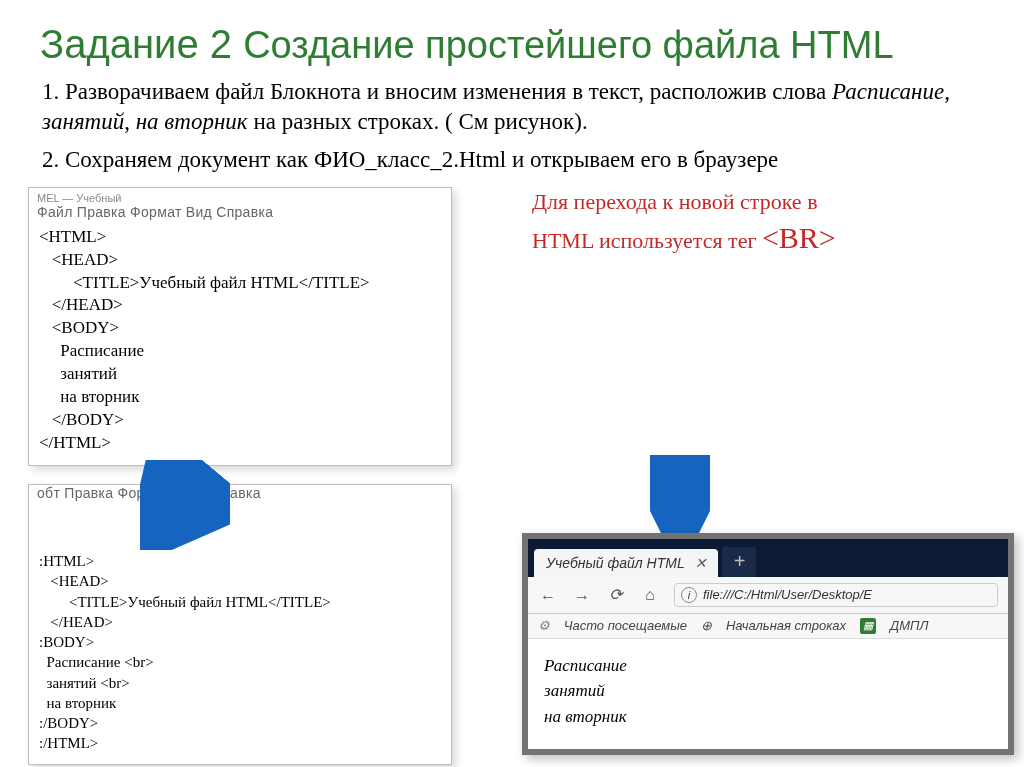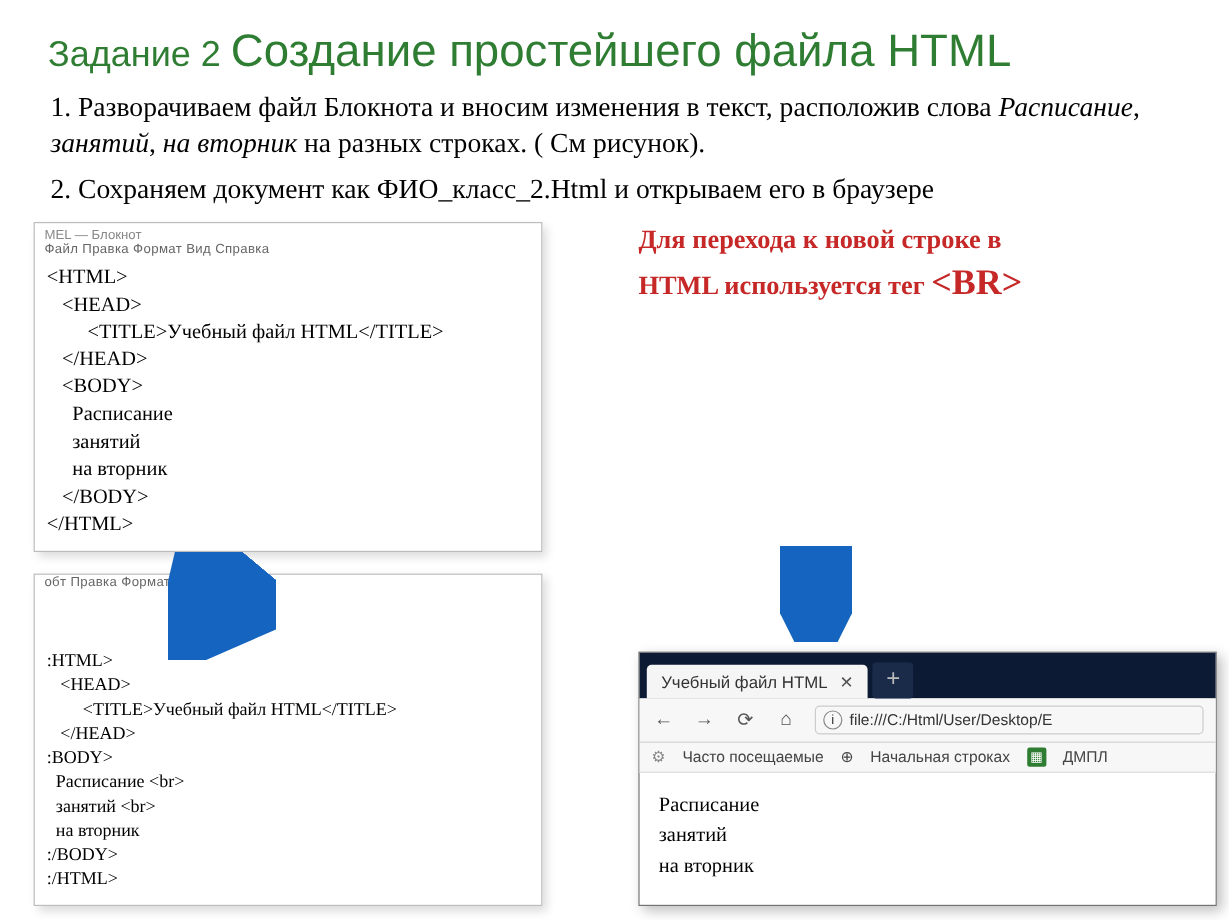--- a/index.html
+++ b/index.html
@@ -12,21 +12,21 @@
     position: relative;
     overflow: hidden;
   }
   .slide-title {
     color: #2e7d32;
     font-family: "Segoe UI", Arial, sans-serif;
     font-size: 38px;
     font-weight: 400;
     padding: 22px 30px 10px 40px;
   }
-  .slide-title .big { font-size: 30px; }
+  .slide-title .big { font-size: 40px; }
   .body-text {
     padding: 0 30px 8px 42px;
     font-size: 23px;
     color: #000;
     line-height: 1.3;
   }
   .body-text .ital { font-style: italic; }
   .two-col {
     display: flex;
     padding: 0 0 0 20px;
@@ -43,21 +43,21 @@
     margin: 4px 8px 10px 8px;
     padding-bottom: 8px;
   }
   .np-title {
     font-size: 11px;
     color: #888;
     padding: 4px 8px 0 8px;
     font-family: Arial, sans-serif;
   }
   .np-menu {
-    font-size: 11px;
+    font-size: 14px;
     color: #666;
     padding: 0 8px 4px 8px;
     font-family: Arial, sans-serif;
     letter-spacing: .3px;
   }
   .np-code {
     font-family: Liberation Serif, serif;
     font-size: 17px;
     color: #000;
     padding: 2px 10px;
@@ -68,45 +68,46 @@
 
   .right-note {
     font-size: 22px;
     line-height: 1.3;
     color: #000;
     padding: 4px 4px 10px 4px;
   }
   .red-note {
     font-size: 22px;
     color: #c62828;
-    font-weight: 700;
+    font-weight: 400;
     padding: 4px 4px 6px 60px;
     line-height: 1.4;
   }
   .red-note .tag {
     font-size: 30px;
   }
 
   
   .arrow {
     position: absolute;
     color: #1565c0;
   }
   .arrow svg { display:block; }
 
   
   .browser {
     position: absolute;
     right: 10px;
     bottom: 12px;
     width: 480px;
-    border: 1px solid #737373;
+    border: 6px solid #737373;
     box-shadow: 4px 4px 10px rgba(0,0,0,.25);
     font-family: "Segoe UI", Arial, sans-serif;
     background:#fff;
+    font-style:italic;
   }
   .br-tabs {
     display:flex;
     background:#0c1a33;
     height:38px;
     align-items:flex-end;
   }
   .br-tab {
     background:#f5f5f5;
     padding:6px 12px;
@@ -196,21 +197,21 @@
 </div>
 
 <div class="body-text">
   <span>1. Разворачиваем файл Блокнота и вносим изменения в текст, расположив слова </span><span class="ital">Расписание</span><span>, </span><span class="ital">занятий</span><span>, </span><span class="ital">на вторник</span><span> на разных строках. ( См рисунок).</span>
 </div>
 <div class="body-text">2. Сохраняем документ как ФИО_класс_2.Html и открываем его в браузере</div>
 
 <div class="two-col">
   <div class="col-left">
     <div class="notepad">
-      <div class="np-title">MEL — Блокнот</div>
+      <div class="np-title">MEL — Учебный</div>
       <div class="np-menu">Файл  Правка  Формат  Вид  Справка</div>
       <div class="np-code">&lt;HTML&gt;
    &lt;HEAD&gt;
         &lt;TITLE&gt;Учебный файл HTML&lt;/TITLE&gt;
    &lt;/HEAD&gt;
    &lt;BODY&gt;
      Расписание
      занятий
      на вторник
    &lt;/BODY&gt;

